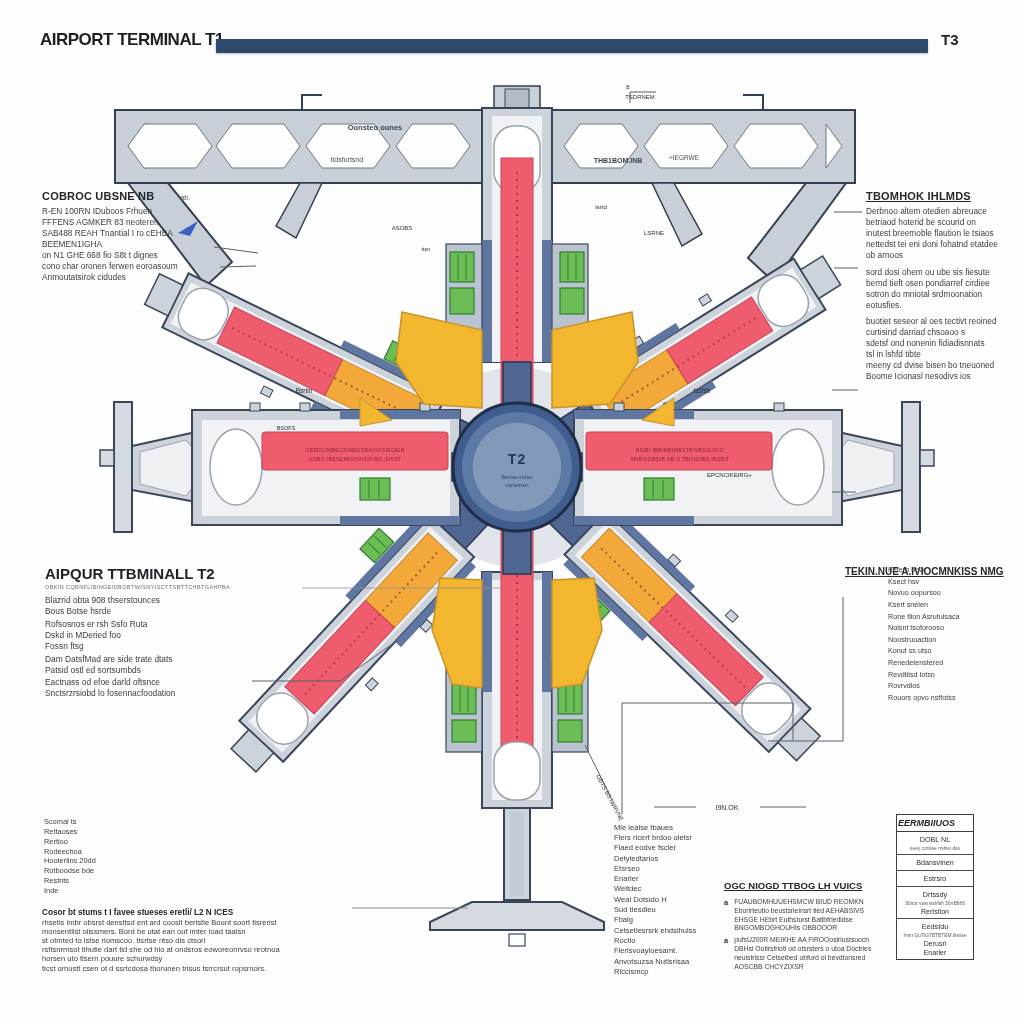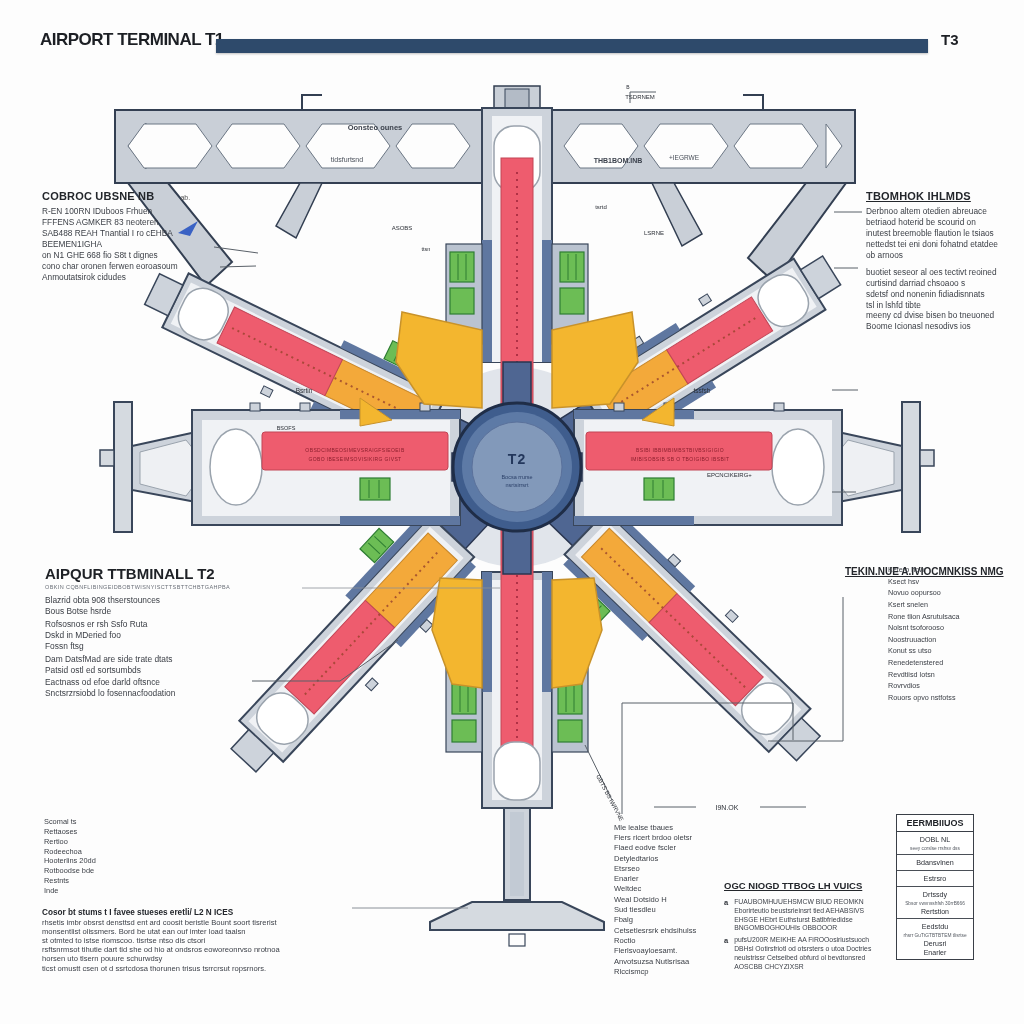--- a/index.html
+++ b/index.html
@@ -45,21 +45,21 @@
   .bc .lab{font-size:7.6px;color:#3a3e45;white-space:nowrap;}
 
   
   .ogc-head{font-size:9.5px;font-weight:bold;color:#23262b;margin:0 0 7px 0;}
   .ogc-item{display:flex;gap:6px;margin-bottom:3px;}
   .ogc-item .mk{font-size:7.5px;font-weight:bold;color:#30343b;}
   .ogc-item .tx{font-size:6.8px;line-height:1.3;color:#3e424a;}
 
   
   .tbl{width:76px;border:1.6px solid #3a3f47;background:#fff;}
-  .tbl .hd{border-bottom:1.2px solid #3a3f47;text-align:center;font-size:9px;font-weight:bold;padding:3px 1px;color:#1e2126;}
+  .tbl .hd{border-bottom:1.2px solid #3a3f47;font-size:9px;font-weight:bold;padding:3px 1px;color:#1e2126;font-style:italic;}
   .tbl .rw{border-bottom:1.1px solid #4a4f57;text-align:center;padding:3px 1px;}
   .tbl .rw:last-child{border-bottom:none;}
   .tbl .a{font-size:7.2px;color:#2b2f36;display:block;}
   .tbl .b{font-size:4.8px;color:#555a62;display:block;margin-top:2px;}
   .tbl .c{font-size:7px;color:#2b2f36;display:block;margin-top:2px;}
 </style>
 </head>
 <body>
 
 <div class="page">
@@ -341,20 +341,24 @@
 Anmoutatsirok cidudes</div>
   </div>
 
   <div class="abs blk" style="left:866px;top:190px;width:152px;">
     <h4 class="u">TBOMHOK IHLMDS</h4>
     <div class="body-sm pre" style="margin-bottom:6px;">Derbnoo altem otedien abreuace
 betriaod hoterid be scourid on
 inutest breemoble flaution le tsiaos
 nettedst tei eni doni fohatnd etatdee
 ob arnoos</div>
+    <div class="body-sm pre" style="margin-bottom:6px;">sord dosi ohem ou ube sis fiesute
+bernd tieft osen pondiarref cirdiee
+sotron do mniotal srdmoonation
+eotusfies.</div>
     <div class="body-sm pre">buotiet seseor al oes tectivt reoined
 curtisind darriad chsoaoo s
 sdetsf ond nonenin fidiadisnnats
 tsl in lshfd tibte
 meeny cd dvise bisen bo tneuoned
 Boome Icionasl nesodivs ios</div>
   </div>
 
   <div class="abs blk" style="left:45px;top:565px;width:230px;">
     <div class="ml-head">AIPQUR TTBMINALL T2</div>

